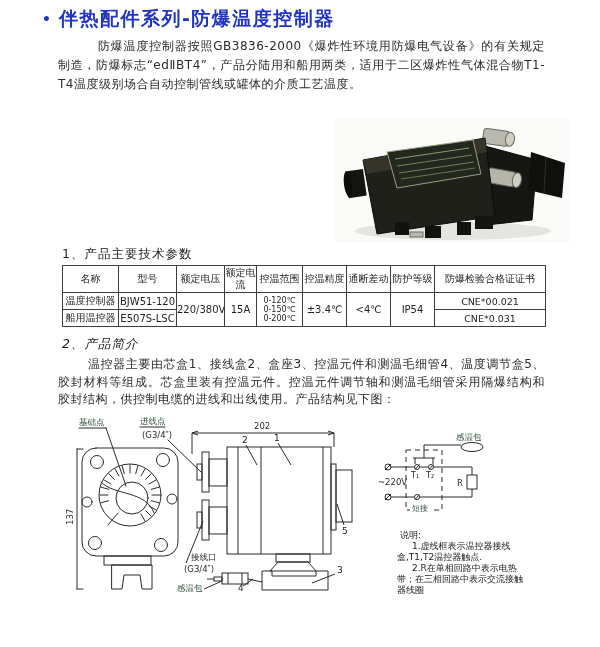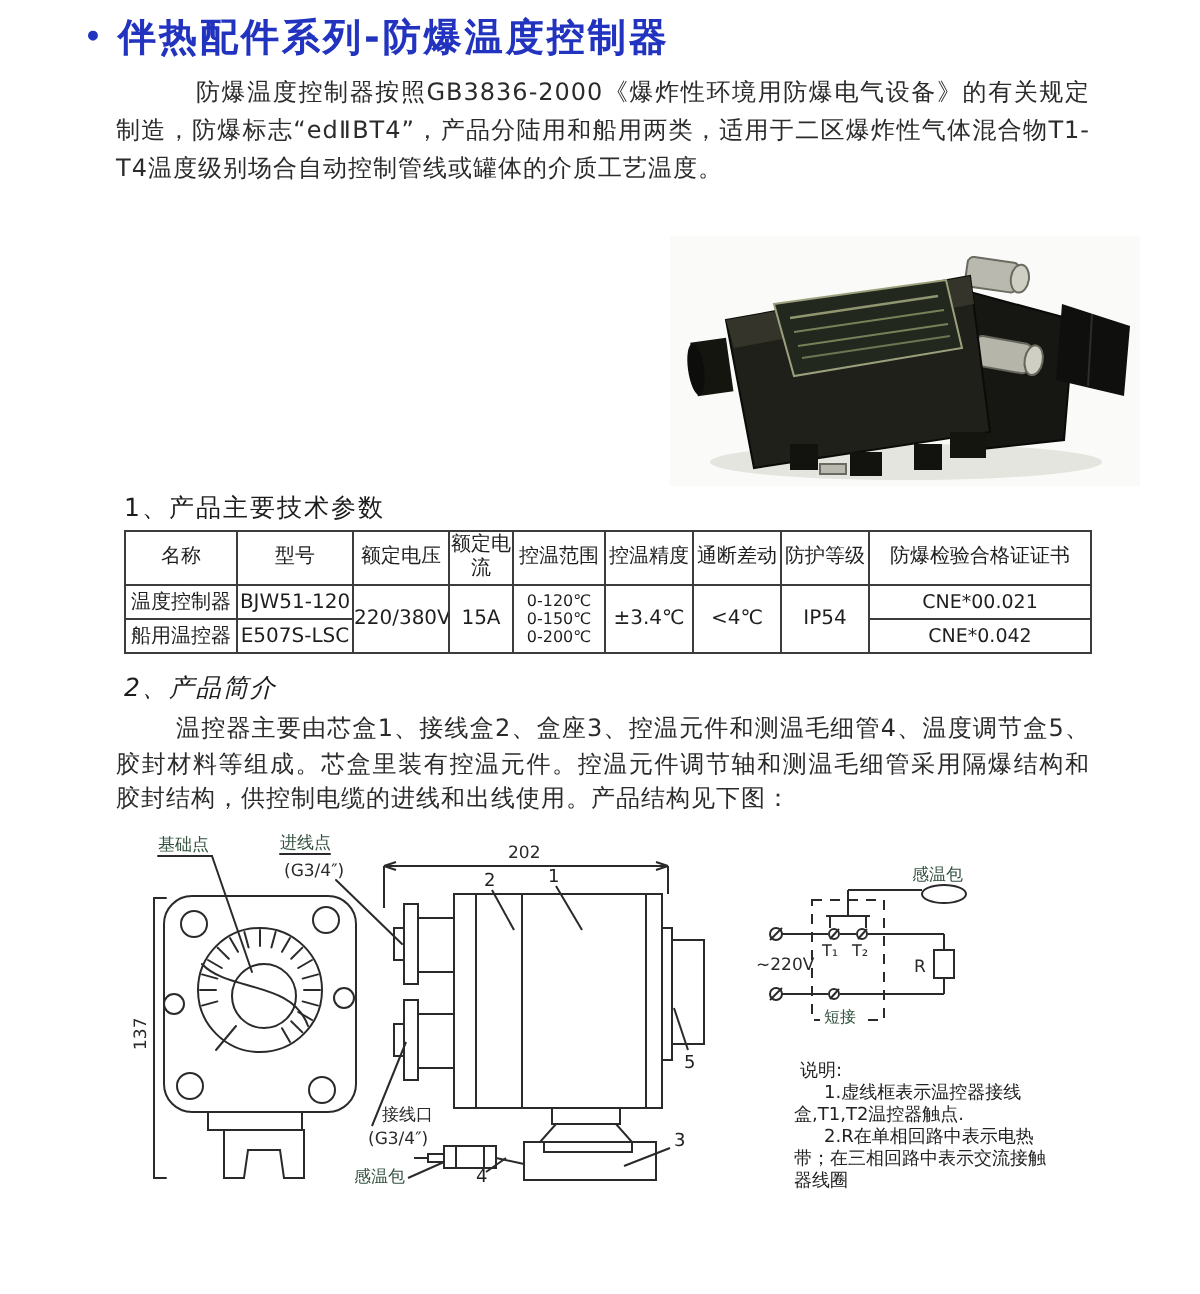--- a/index.html
+++ b/index.html
@@ -131,21 +131,21 @@
           <div>0-200℃</div>
         </td>
         <td rowspan="2">±3.4℃</td>
         <td rowspan="2">&lt;4℃</td>
         <td rowspan="2">IP54</td>
         <td class="cert">CNE*00.021</td>
       </tr>
       <tr>
         <td>船用温控器</td>
         <td>E507S-LSC</td>
-        <td class="cert">CNE*0.042</td>
+        <td class="cert">CNE*0.031</td>
       </tr>
     </tbody>
   </table>
 </div>
 
 <div class="abs section-heading h2">2、产品简介</div>
 <div class="abs body-para para2">温控器主要由芯盒1、接线盒2、盒座3、控温元件和测温毛细管4、温度调节盒5、胶封材料等组成。芯盒里装有控温元件。控温元件调节轴和测温毛细管采用隔爆结构和胶封结构，供控制电缆的进线和出线使用。产品结构见下图：</div>
 
 <div class="abs diagram-wrap">
   <svg width="520" height="235" viewBox="0 0 520 235">

